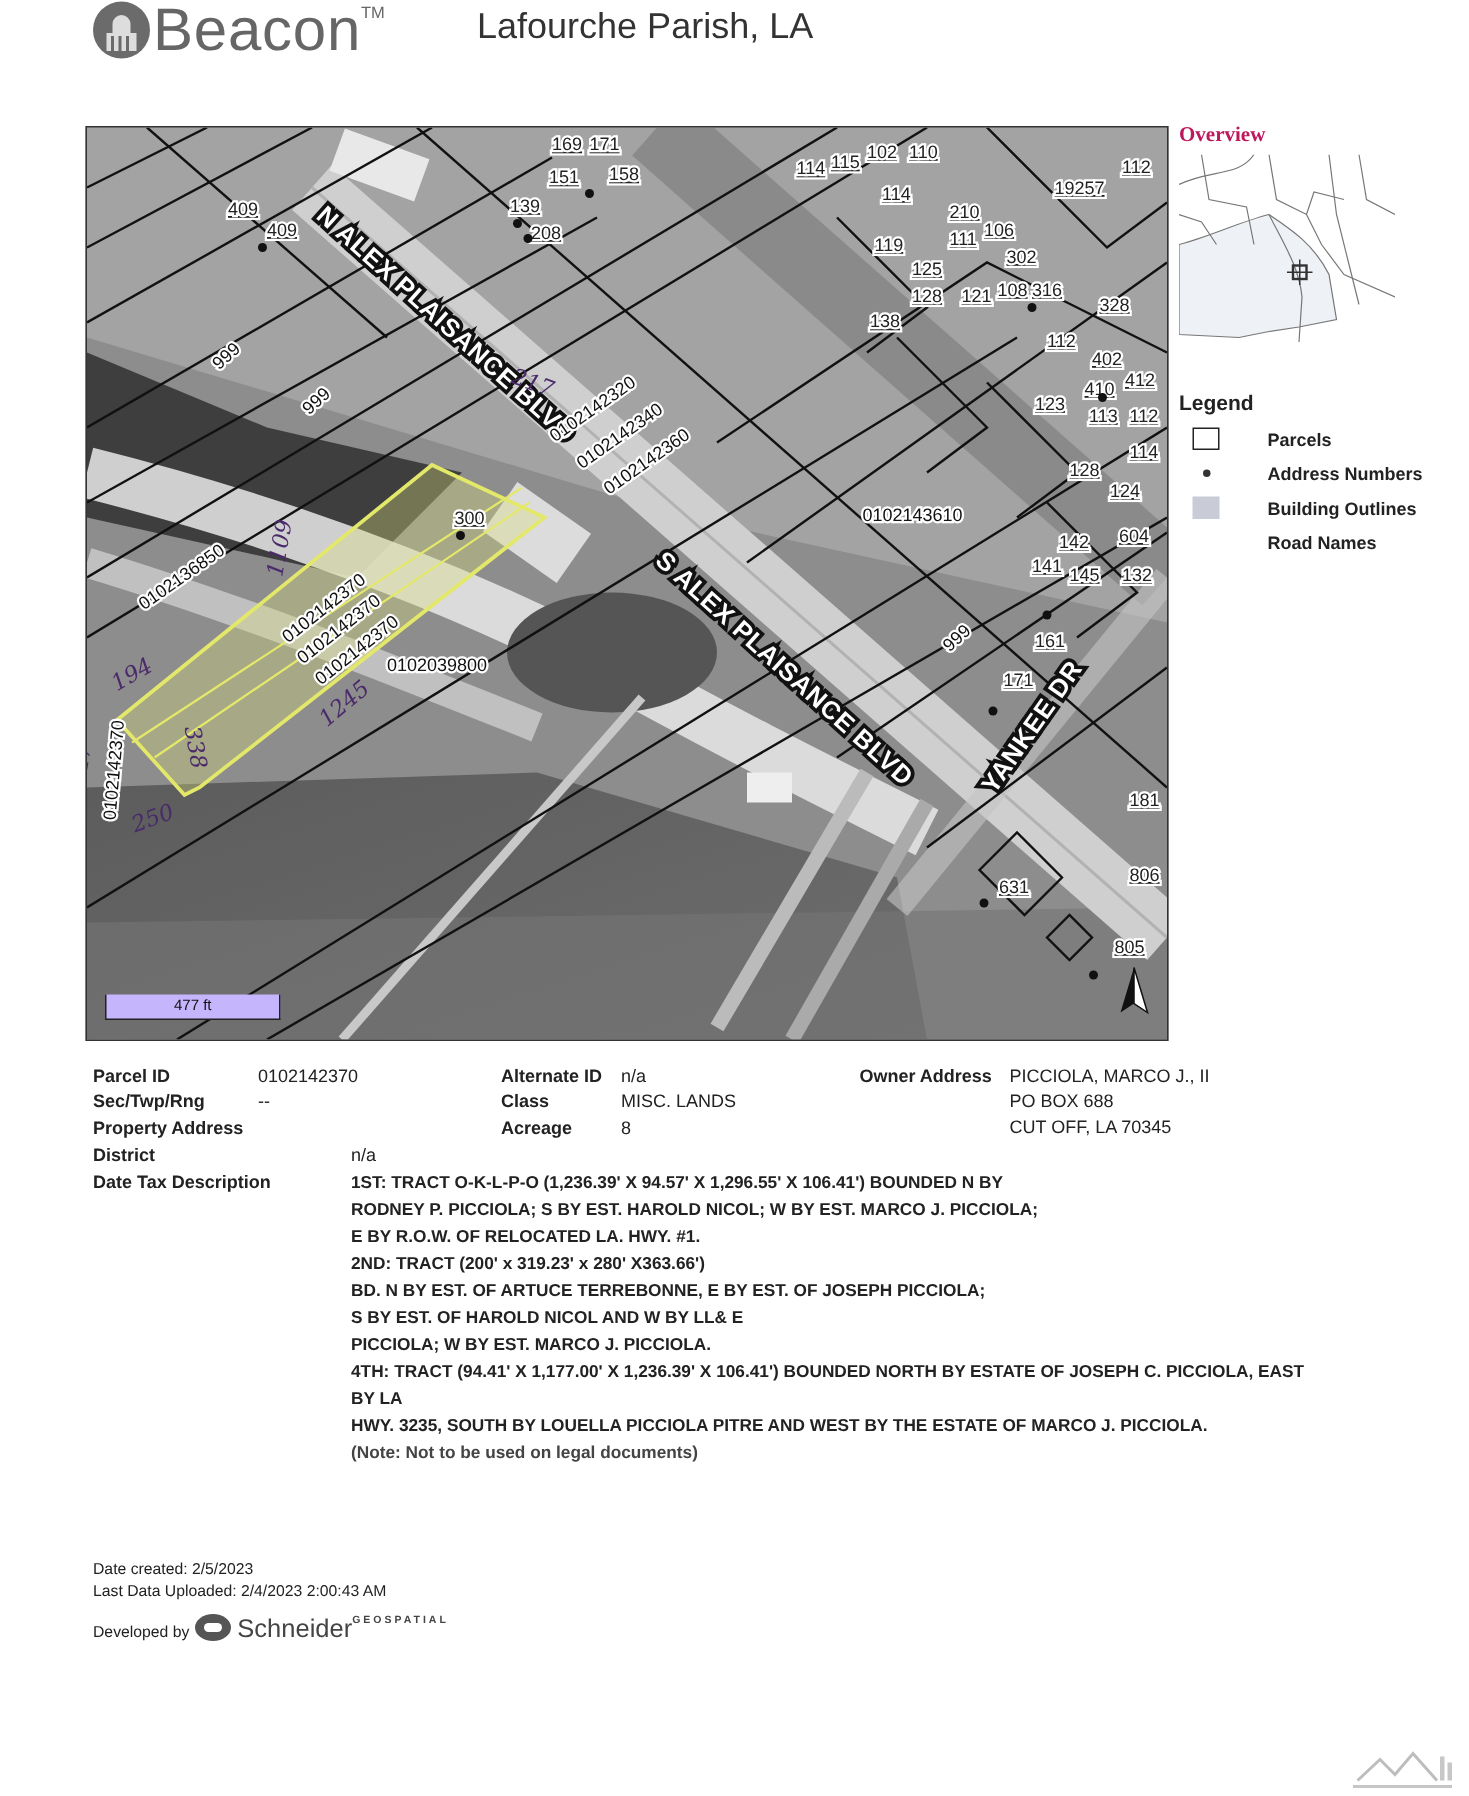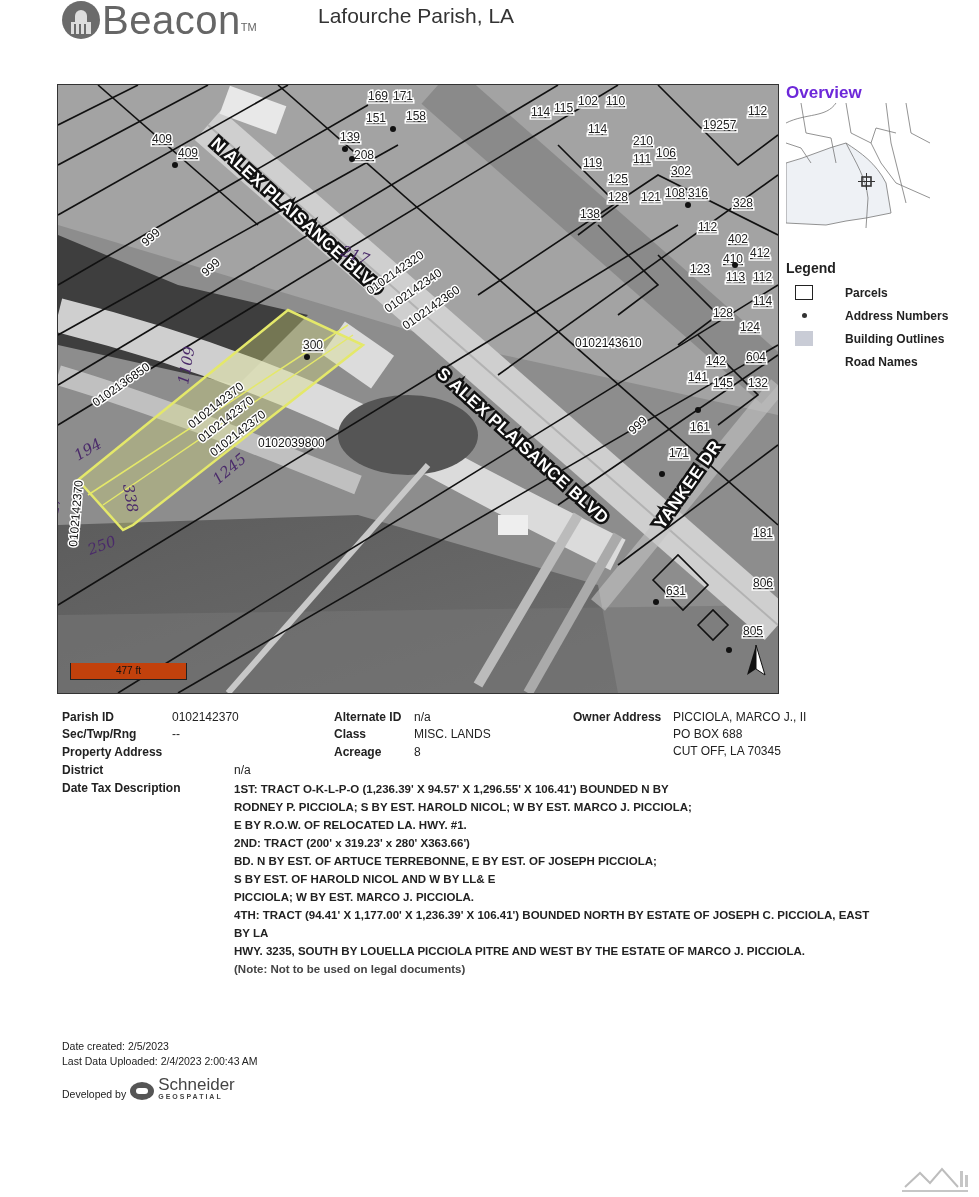--- a/index.html
+++ b/index.html
@@ -5,44 +5,44 @@
   html,body{margin:0;padding:0;background:#fff;}
   body{width:979px;height:1197px;position:relative;overflow:hidden;font-family:"Liberation Sans",sans-serif;color:#222;}
   .abs{position:absolute;}
   
   .logo-wrap{left:62px;top:0px;height:40px;display:flex;align-items:center;}
   .logo-icon{width:38px;height:38px;border-radius:50%;background:#6b6b6b;position:relative;overflow:hidden;}
   .logo-icon .dome{position:absolute;left:13px;top:9px;width:12px;height:12px;border-radius:6px 6px 0 0;background:#ddd;}
   .logo-icon .base{position:absolute;left:9px;top:21px;width:20px;height:12px;background:#ddd;}
   .logo-icon .col{position:absolute;top:23px;width:2px;height:10px;background:#6b6b6b;}
   .logo-text{font-size:40px;color:#666;letter-spacing:0.5px;margin-left:2px;line-height:40px;}
-  .logo-tm{font-size:11px;color:#666;align-self:flex-start;margin-top:21px;}
-  .county{left:318px;top:4px;font-size:21px;color:#333;}
+  .logo-tm{font-size:11px;color:#666;align-self:flex-start;margin-top:3px;}
+  .county{left:318px;top:4px;font-size:24px;color:#333;}
   
   .map{left:57px;top:84px;width:720px;height:608px;border:1.5px solid #333;overflow:hidden;background:#8a8a8a;}
   .map svg{display:block;}
   .road-label{font-family:"Liberation Sans",sans-serif;font-weight:bold;font-size:17px;fill:#fff;stroke:#111;stroke-width:5px;paint-order:stroke;letter-spacing:0.5px;}
   .pid{font-family:"Liberation Sans",sans-serif;font-size:12px;fill:#111;stroke:#fff;stroke-width:3px;paint-order:stroke;}
   .addr{font-family:"Liberation Sans",sans-serif;font-size:12px;fill:#222;stroke:#fff;stroke-width:3px;paint-order:stroke;text-decoration:underline;}
-  .scalebar{left:12px;top:578px;width:115px;height:16px;background:#c2410c;border:1.5px solid #222;border-top:none;font-size:10px;text-align:center;line-height:16px;color:#111;}
+  .scalebar{left:12px;top:578px;width:115px;height:16px;background:#c4b5fd;border:1.5px solid #222;border-top:none;font-size:10px;text-align:center;line-height:16px;color:#111;}
   
-  .overview-title{left:786px;top:83px;font-size:17px;font-weight:bold;color:#6d28d9;}
+  .overview-title{left:786px;top:83px;font-size:14px;font-weight:bold;color:#be185d;font-family:Liberation Serif, serif;}
   .overview-map{left:786px;top:103px;width:144px;height:125px;}
   .legend-title{left:786px;top:260px;font-size:14px;font-weight:bold;color:#222;}
   .legend-item{left:795px;display:flex;align-items:center;font-size:12px;font-weight:bold;color:#222;gap:24px;}
   .legend-item .sw{width:18px;height:15px;margin-right:8px;box-sizing:border-box;}
   
   .lbl{font-size:12px;font-weight:bold;color:#222;}
   .val{font-size:12px;color:#222;}
   .desc{left:234px;top:780px;width:700px;font-size:11.5px;line-height:18px;color:#222;}
   .desc div{white-space:nowrap;font-weight:bold;}
   .note{color:#444;}
   .footer{left:62px;font-size:10.5px;color:#222;}
   .dev{left:62px;top:1076px;display:flex;align-items:flex-end;font-size:10.5px;}
-  .schneider{display:flex;flex-direction:column;margin-left:4px;line-height:1;}
+  .schneider{display:flex;flex-direction:row;margin-left:4px;line-height:1;}
   .schneider .s1{font-size:17px;color:#444;}
   .schneider .s2{font-size:7px;letter-spacing:2px;color:#444;font-weight:bold;}
   .s-logo{width:24px;height:18px;border-radius:50%;background:#555;position:relative;margin-left:4px;}
   .s-logo:after{content:"";position:absolute;left:6px;top:6px;width:12px;height:6px;background:#fff;border-radius:3px;}
   .realtor{left:900px;top:1165px;width:70px;height:30px;opacity:0.55;}
 </style>
 </head>
 <body>
 
 <div class="abs logo-wrap">
@@ -265,21 +265,21 @@
 </div>
 <div class="abs legend-item" style="top:331px">
   <span class="sw" style="background:#c9ccd6;"></span>
   <span>Building Outlines</span>
 </div>
 <div class="abs legend-item" style="top:354px">
   <span class="sw"></span>
   <span>Road Names</span>
 </div>
 
-<div class="abs lbl" style="left:62px;top:710px">Parish ID</div>
+<div class="abs lbl" style="left:62px;top:710px">Parcel ID</div>
 <div class="abs val" style="left:172px;top:710px">0102142370</div>
 <div class="abs lbl" style="left:62px;top:727px">Sec/Twp/Rng</div>
 <div class="abs val" style="left:172px;top:727px">--</div>
 <div class="abs lbl" style="left:62px;top:745px">Property Address</div>
 <div class="abs val" style="left:172px;top:745px"></div>
 <div class="abs lbl" style="left:62px;top:763px">District</div>
 <div class="abs val" style="left:234px;top:763px">n/a</div>
 <div class="abs lbl" style="left:62px;top:781px">Date Tax Description</div>
 
 <div class="abs lbl" style="left:334px;top:710px">Alternate ID</div>

